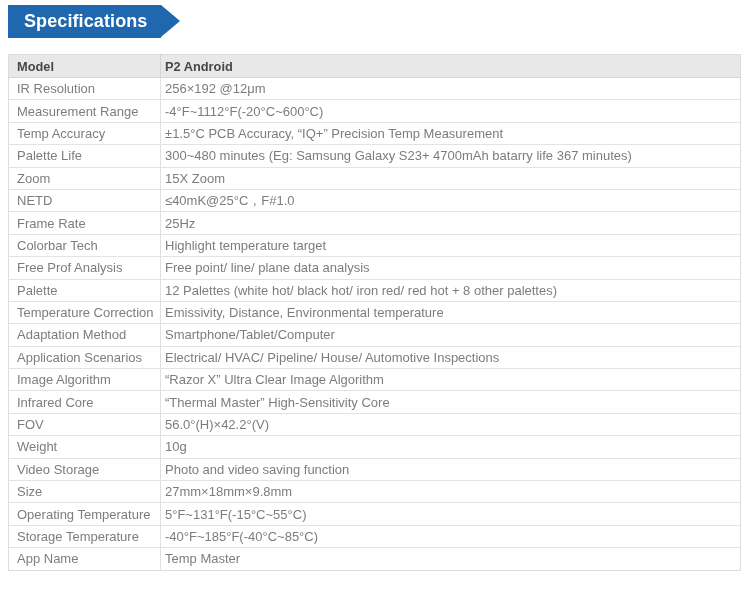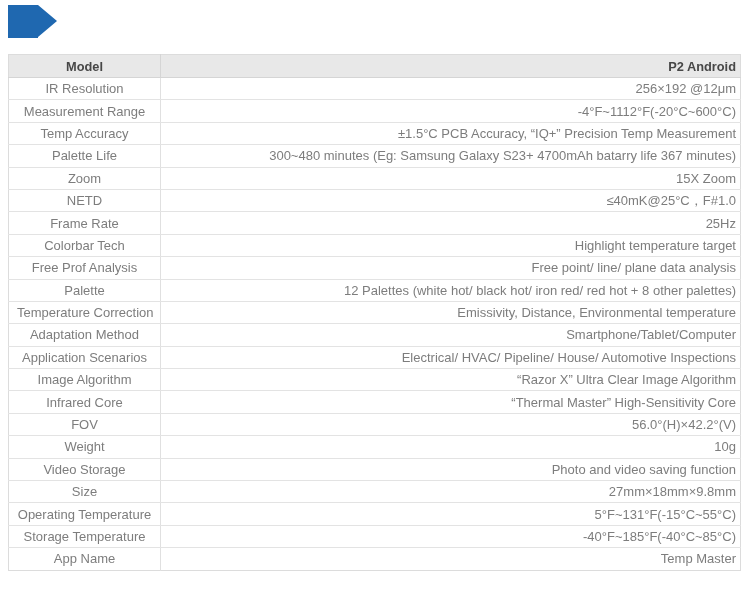--- a/index.html
+++ b/index.html
@@ -74,26 +74,26 @@
     padding: 0 8px;
     border-bottom: 1px solid #e3e3e3;
     border-right: 1px solid #e0e0e0;
     font-size: 13px;
     color: #7d7d7d;
     white-space: nowrap;
     overflow: hidden;
     vertical-align: middle;
   }
   table.specs td.value {
-    text-align: right;
+    text-align: left;
     border-right: none;
     padding: 0 4px;
   }
   table.specs td.label {
-    text-align: center;
+    text-align: left;
   }
   table.specs tr:last-child td {
     border-bottom: none;
   }
 
   
   table.specs tr.head-row td {
     background: #e8e8e8;
     color: #474747;
     font-weight: bold;
@@ -101,20 +101,21 @@
     height: 22px;
     border-bottom: 1px solid #d5d5d5;
   }
   table.specs tr.head-row td.label { border-right: 1px solid #d5d5d5; }
 </style>
 </head>
 <body>
 
 <div class="banner-wrap">
   <div class="banner">
+    <span class="banner-label">Specifications</span>
     <span class="banner-arrow"></span>
   </div>
 </div>
 
 <div class="table-wrap">
   <table class="specs">
     <colgroup>
       <col class="c-label">
       <col class="c-value">
     </colgroup>

